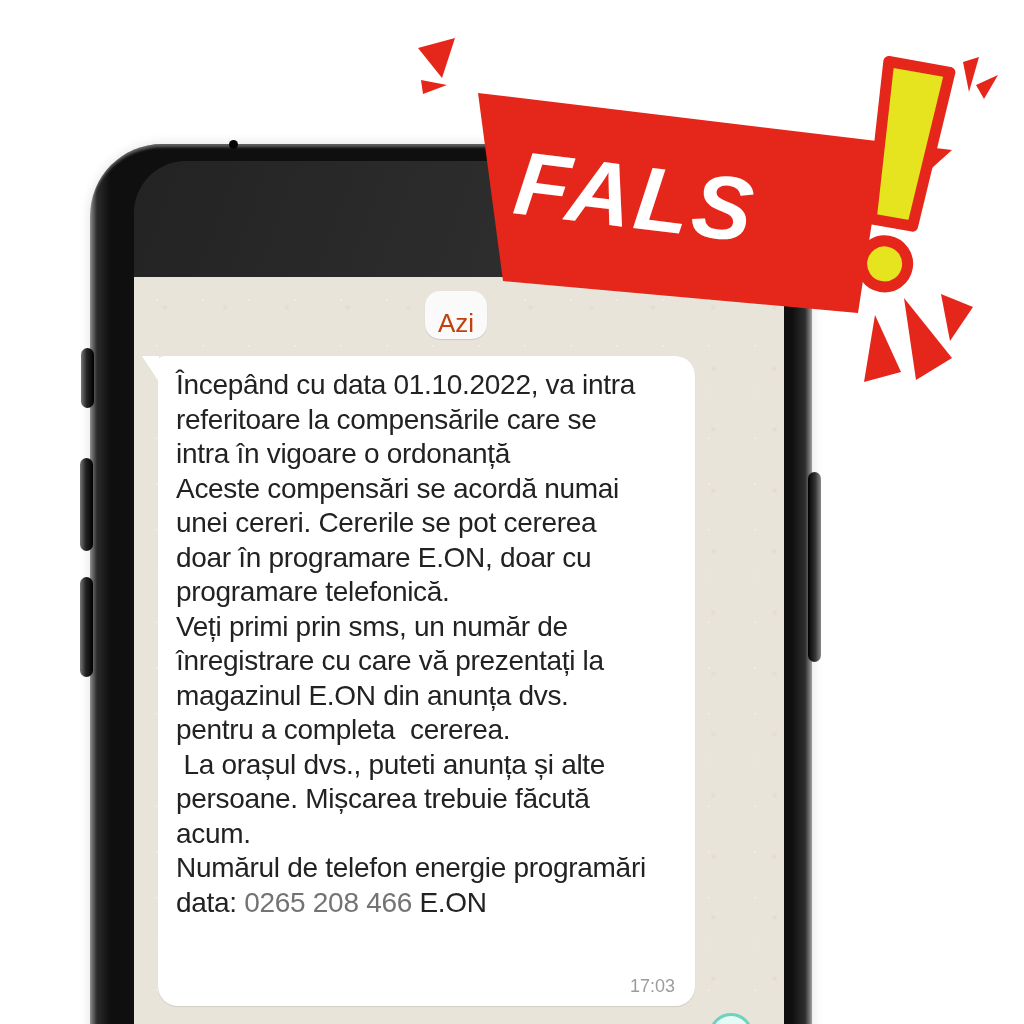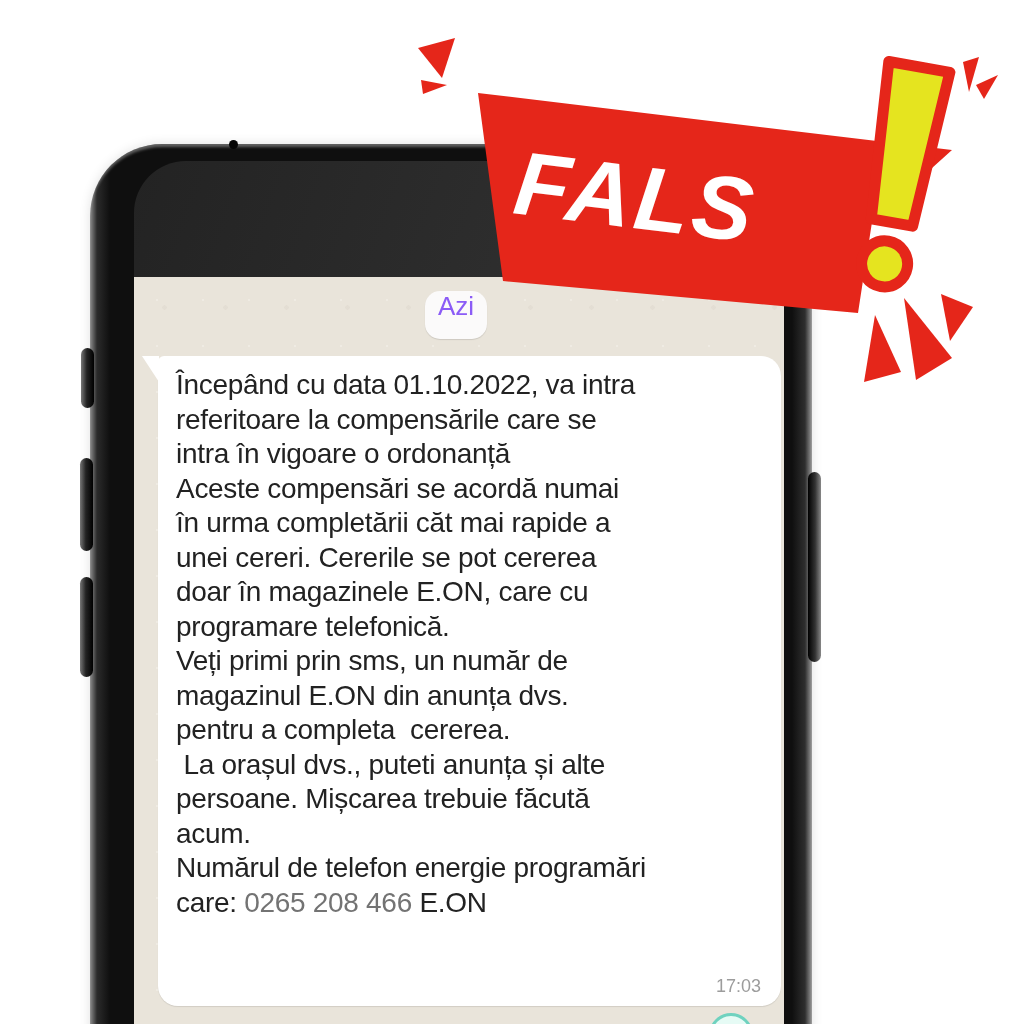--- a/index.html
+++ b/index.html
@@ -22,25 +22,25 @@
   .screen{position:absolute;left:44px;right:28px;top:17px;bottom:0;
           border-radius:52px 52px 0 0;overflow:hidden;
           background:linear-gradient(110deg,#232323 0%,#2e2e2e 45%,#373737 100%);}
   .chat{position:absolute;left:0;right:0;top:116px;bottom:0;background:#e9e4da;
         background-image:radial-gradient(rgba(255,255,255,.25) 1px, transparent 1.5px),
                          radial-gradient(rgba(120,110,90,.05) 2px, transparent 2.5px);
         background-size:46px 46px,61px 61px;}
 
   
   .date-chip{position:absolute;left:291px;top:14px;min-width:62px;height:48px;
-             background:#fbfafa;border-radius:15px;display:flex;align-items:flex-start;justify-content:center;
-             box-shadow:0 1px 1px rgba(0,0,0,.12);color:#8b5cf6;font-size:26px;}
+             background:#fbfafa;border-radius:15px;display:flex;align-items:flex-end;justify-content:center;
+             box-shadow:0 1px 1px rgba(0,0,0,.12);color:#c2410c;font-size:26px;}
 
   
-  .bubble{position:absolute;left:24px;top:79px;width:623px;height:650px;background:#ffffff;
+  .bubble{position:absolute;left:24px;top:79px;width:537px;height:650px;background:#ffffff;
           border-radius:6px 20px 20px 20px;box-shadow:0 1px 1px rgba(0,0,0,.10);}
   .bubble::before{content:"";position:absolute;left:-16px;top:0;width:0;height:0;
           border-right:17px solid #ffffff;border-bottom:26px solid transparent;}
   .msg{position:absolute;left:18px;top:12px;right:14px;color:#222222;
        font-size:28px;line-height:34.5px;letter-spacing:-0.3px;}
   .msg > div{white-space:pre;}
   .link{color:#737373;}
   .time{position:absolute;right:20px;bottom:9px;color:#9c9c9c;font-size:18px;letter-spacing:0;}
 
   .fab{position:absolute;left:575px;top:736px;width:44px;height:44px;border-radius:50%;
@@ -71,32 +71,32 @@
         <div class="date-chip">
           <span>Azi</span>
         </div>
 
         <div class="bubble">
           <div class="msg">
             <div>Începând cu data 01.10.2022, va intra</div>
             <div>referitoare la compensările care se</div>
             <div>intra în vigoare o ordonanță</div>
             <div>Aceste compensări se acordă numai</div>
-            <div>în urma completării căt mai rapide a</div>
             <div>unei cereri. Cererile se pot cererea</div>
-            <div>doar în magazinele E.ON, care cu</div>
+            <div>doar în programare E.ON, doar cu</div>
             <div>programare telefonică.</div>
             <div>Veți primi prin sms, un număr de</div>
+            <div>înregistrare cu care vă prezentați la</div>
             <div>magazinul E.ON din anunța dvs.</div>
             <div>pentru a completa  cererea.</div>
             <div> La orașul dvs., puteti anunța și alte</div>
             <div>persoane. Mișcarea trebuie făcută</div>
             <div>acum.</div>
             <div>Numărul de telefon energie programări</div>
-            <div><span>care: </span><span class="link">0265 208 466</span><span> E.ON</span></div>
+            <div><span>data: </span><span class="link">0265 208 466</span><span> E.ON</span></div>
           </div>
           <span class="time">17:03</span>
         </div>
 
         <div class="fab"></div>
       </div>
     </div>
   </div>
 
   <svg class="overlay" width="1024" height="1024" viewBox="0 0 1024 1024">

